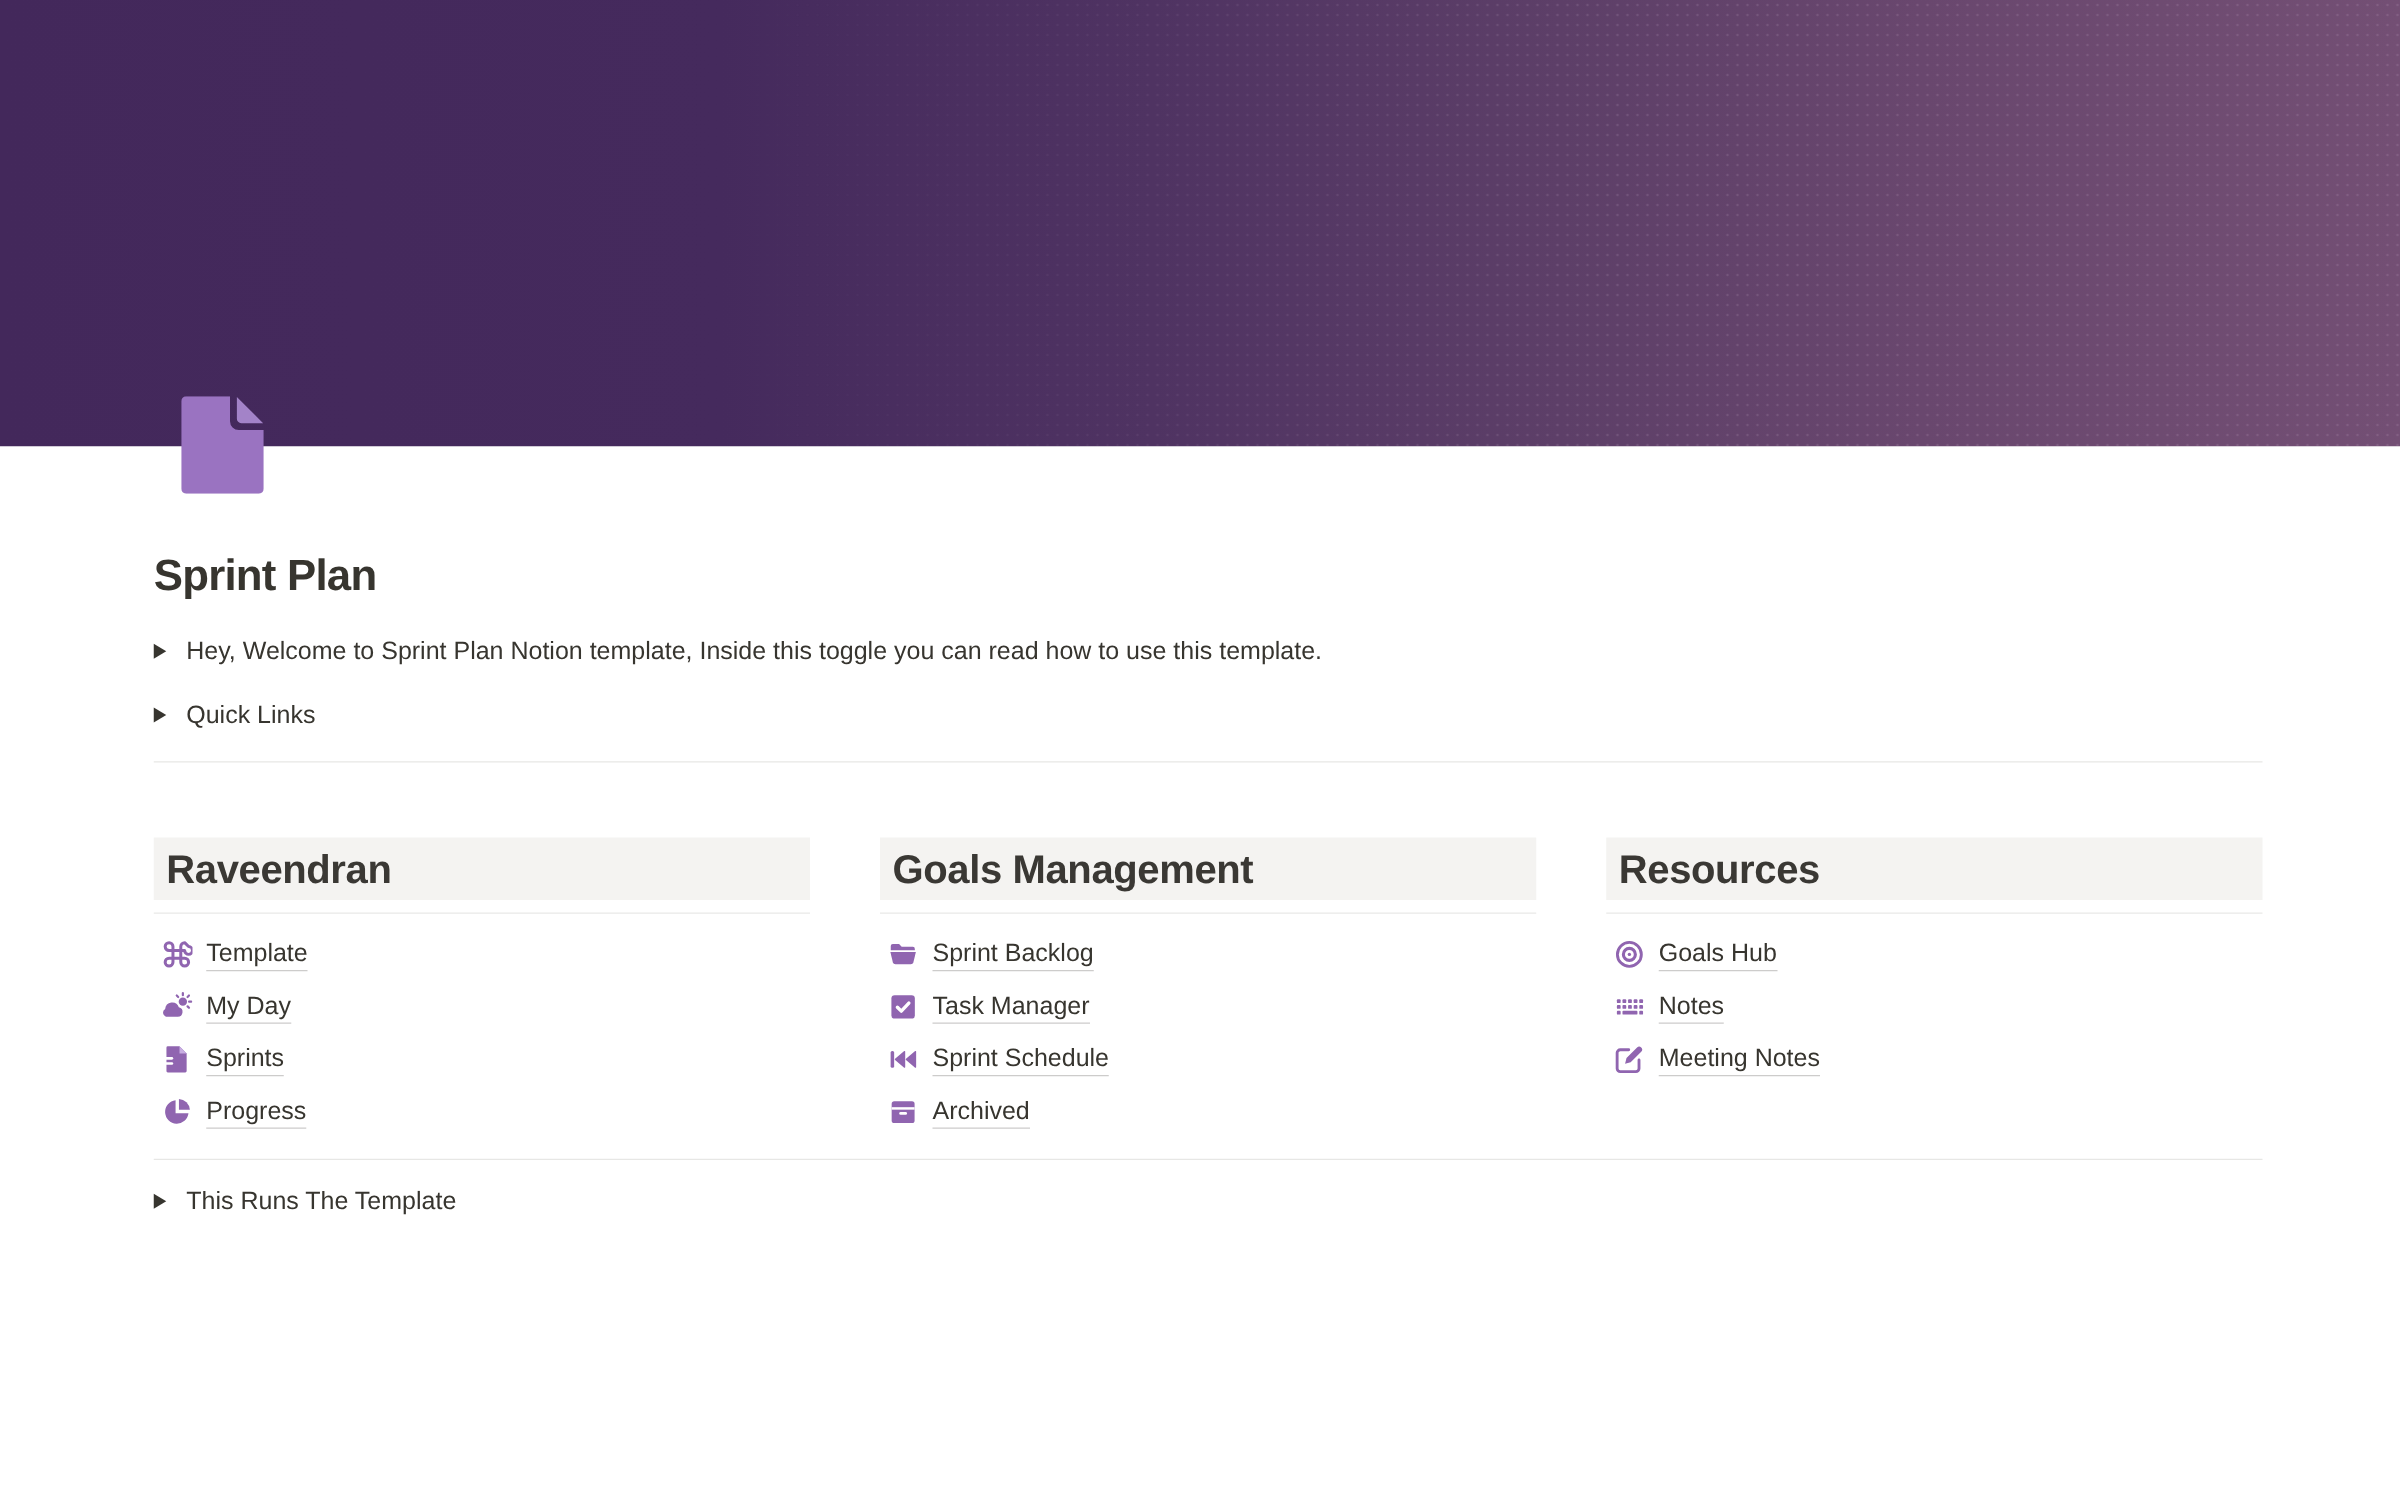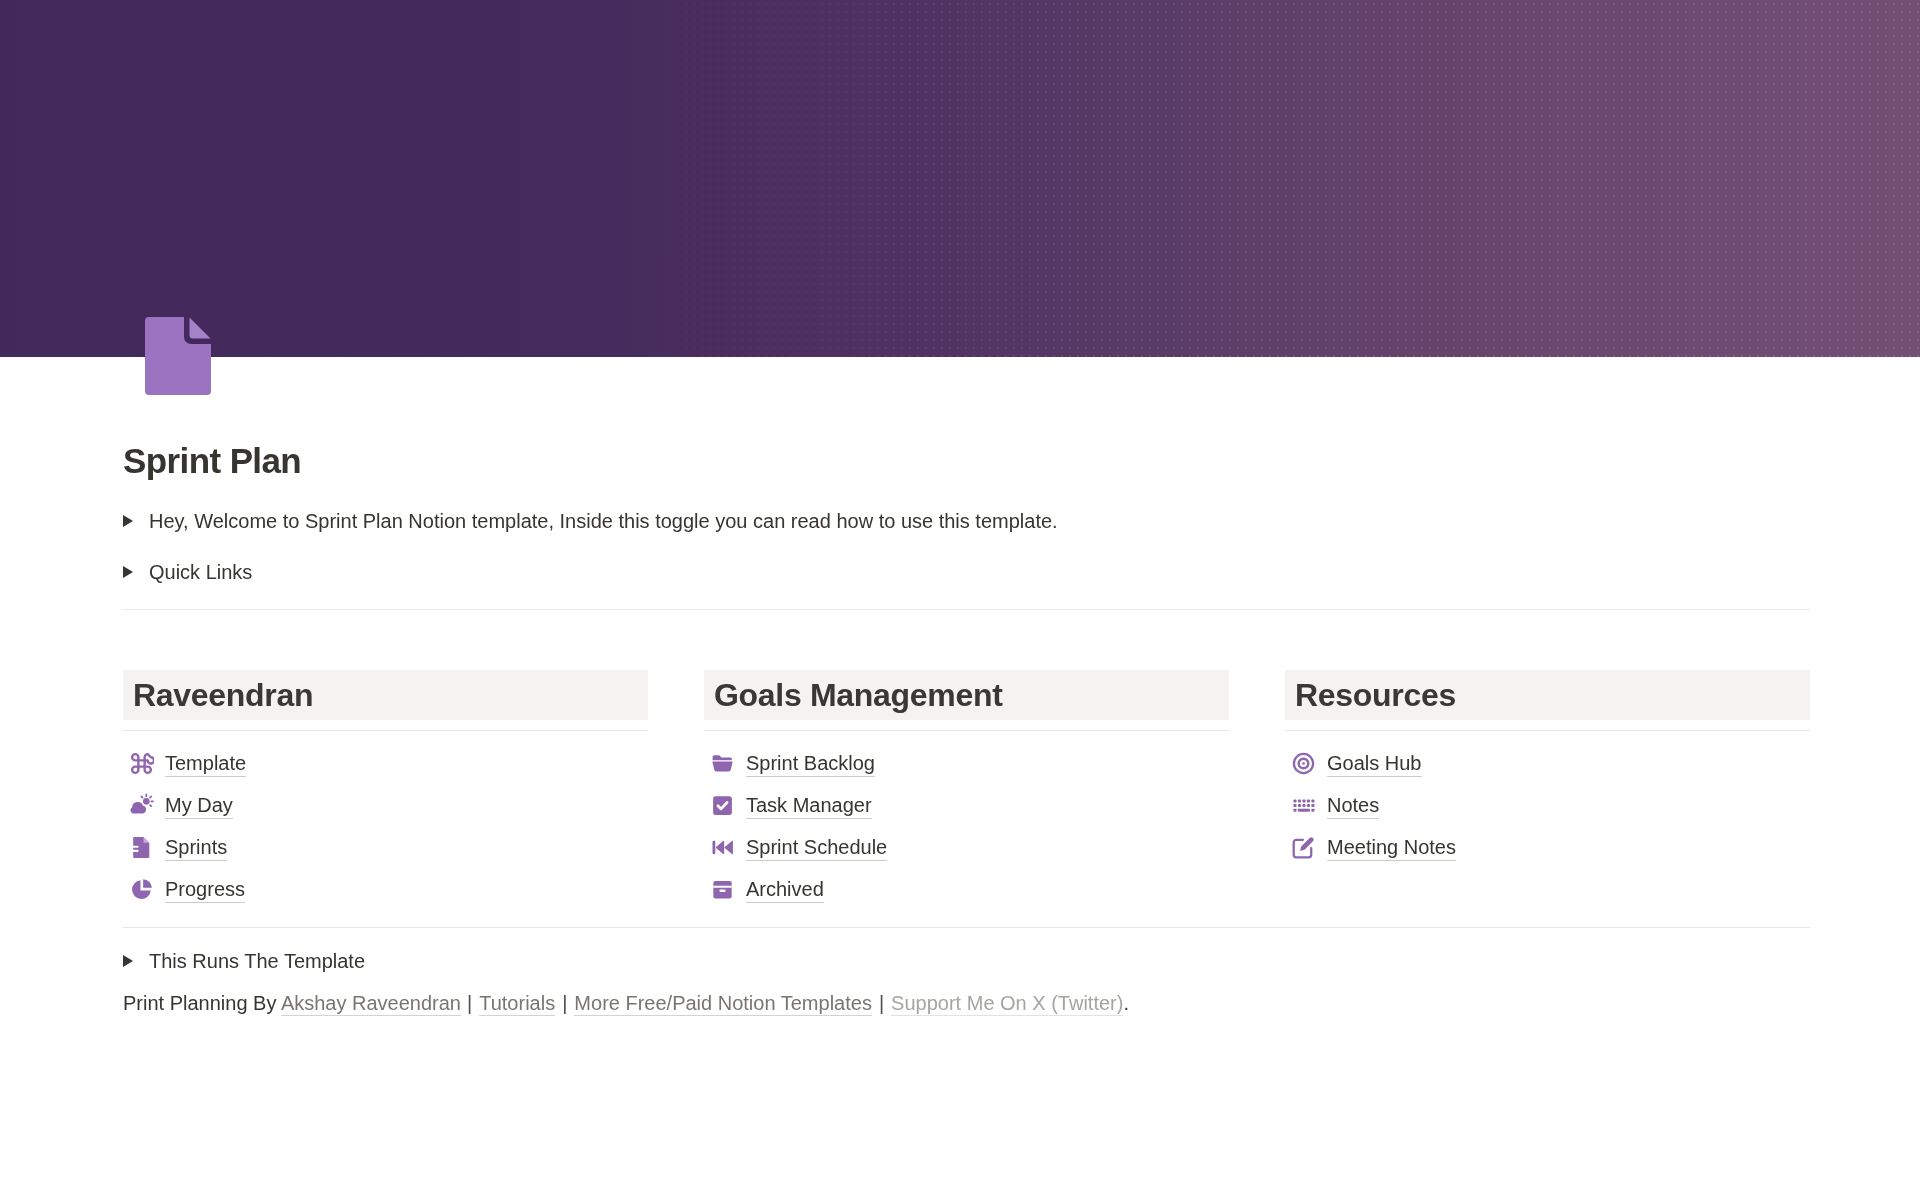--- a/index.html
+++ b/index.html
@@ -351,18 +351,14 @@
 
   <hr class="footer-divider">
 
   <div class="toggle-row footer-toggle">
     <span class="toggle-tri">
         <span></span>
       </span>
     <span>This Runs The Template</span>
   </div>
 
-  <div class="credit">
-    <span>Print Planning By</span>
-    <a>Akshay Raveendran</a><span class="pipe sp">|</span><a>Tutorials</a><span class="pipe">|</span><a>More Free/Paid Notion Templates</a><span class="pipe">|</span><a class="muted">Support Me On X (Twitter)</a><span>.</span>
-  </div>
 
 </div>
 
 </body></html>

